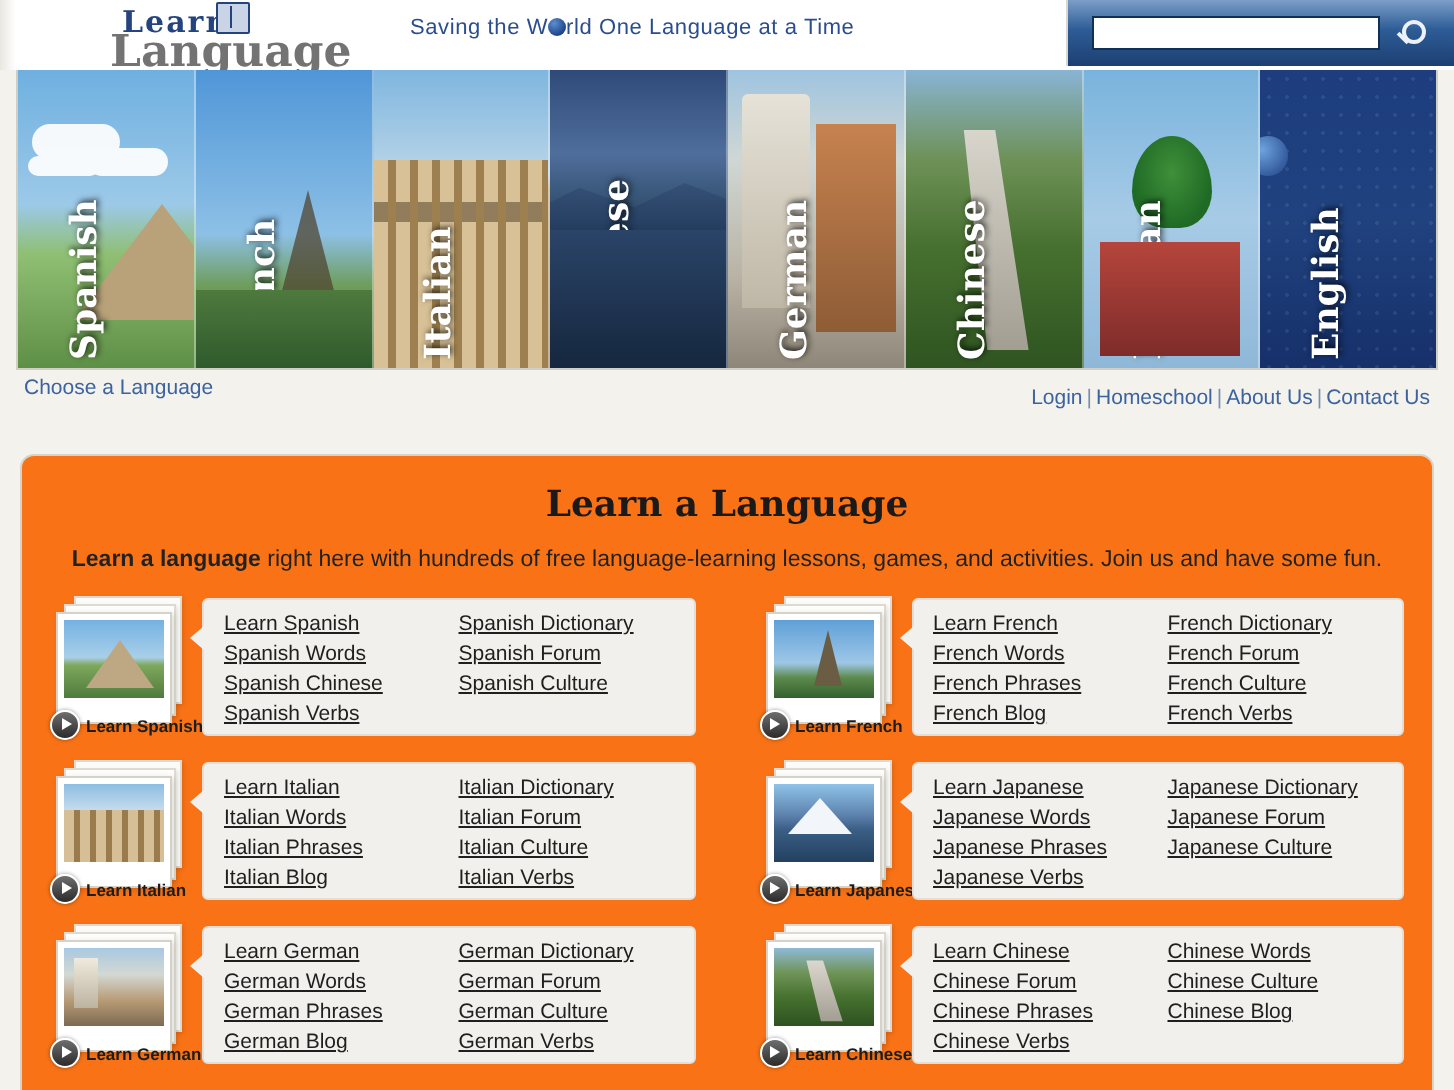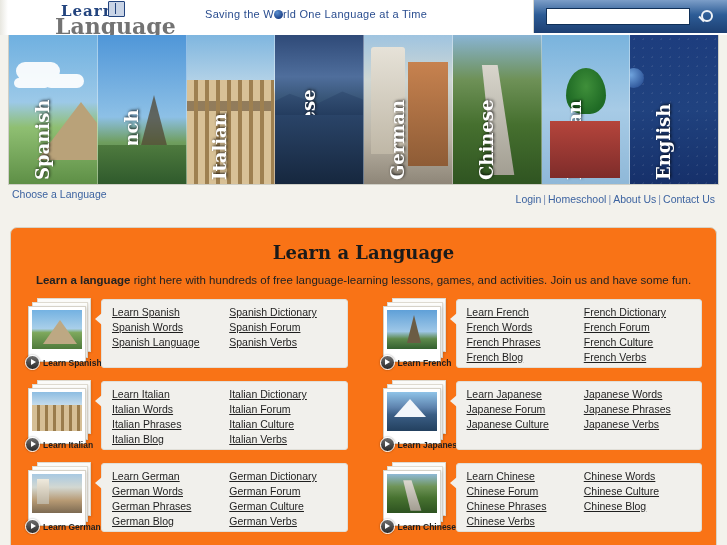--- a/index.html
+++ b/index.html
@@ -581,21 +581,22 @@
           <div class="play-badge">
             <span class="play-circle"></span>
             <span class="play-label">Learn Spanish</span>
           </div>
         </div>
         <div class="links-panel">
           <a href="#">Learn Spanish</a>
           <a href="#">Spanish Dictionary</a>
           <a href="#">Spanish Words</a>
           <a href="#">Spanish Forum</a>
-          <a href="#">Spanish Language</a>
+          <a href="#">Spanish Chinese</a>
+          <a href="#">Spanish Culture</a>
           <a href="#">Spanish Verbs</a>
         </div>
       </div>
 
       <div class="lang-block">
         <div class="thumb-wrap">
           <div class="thumb-back2"></div>
           <div class="thumb-back1"></div>
           <div class="thumb-front">
             <div class="thumb-img t-french"></div>
@@ -648,20 +649,21 @@
           <div class="thumb-front">
             <div class="thumb-img t-japanese"></div>
           </div>
           <div class="play-badge">
             <span class="play-circle"></span>
             <span class="play-label">Learn Japanese</span>
           </div>
         </div>
         <div class="links-panel">
           <a href="#">Learn Japanese</a>
+          <a href="#">Japanese Dictionary</a>
           <a href="#">Japanese Words</a>
           <a href="#">Japanese Forum</a>
           <a href="#">Japanese Phrases</a>
           <a href="#">Japanese Culture</a>
           <a href="#">Japanese Verbs</a>
         </div>
       </div>
 
       <div class="lang-block">
         <div class="thumb-wrap">

